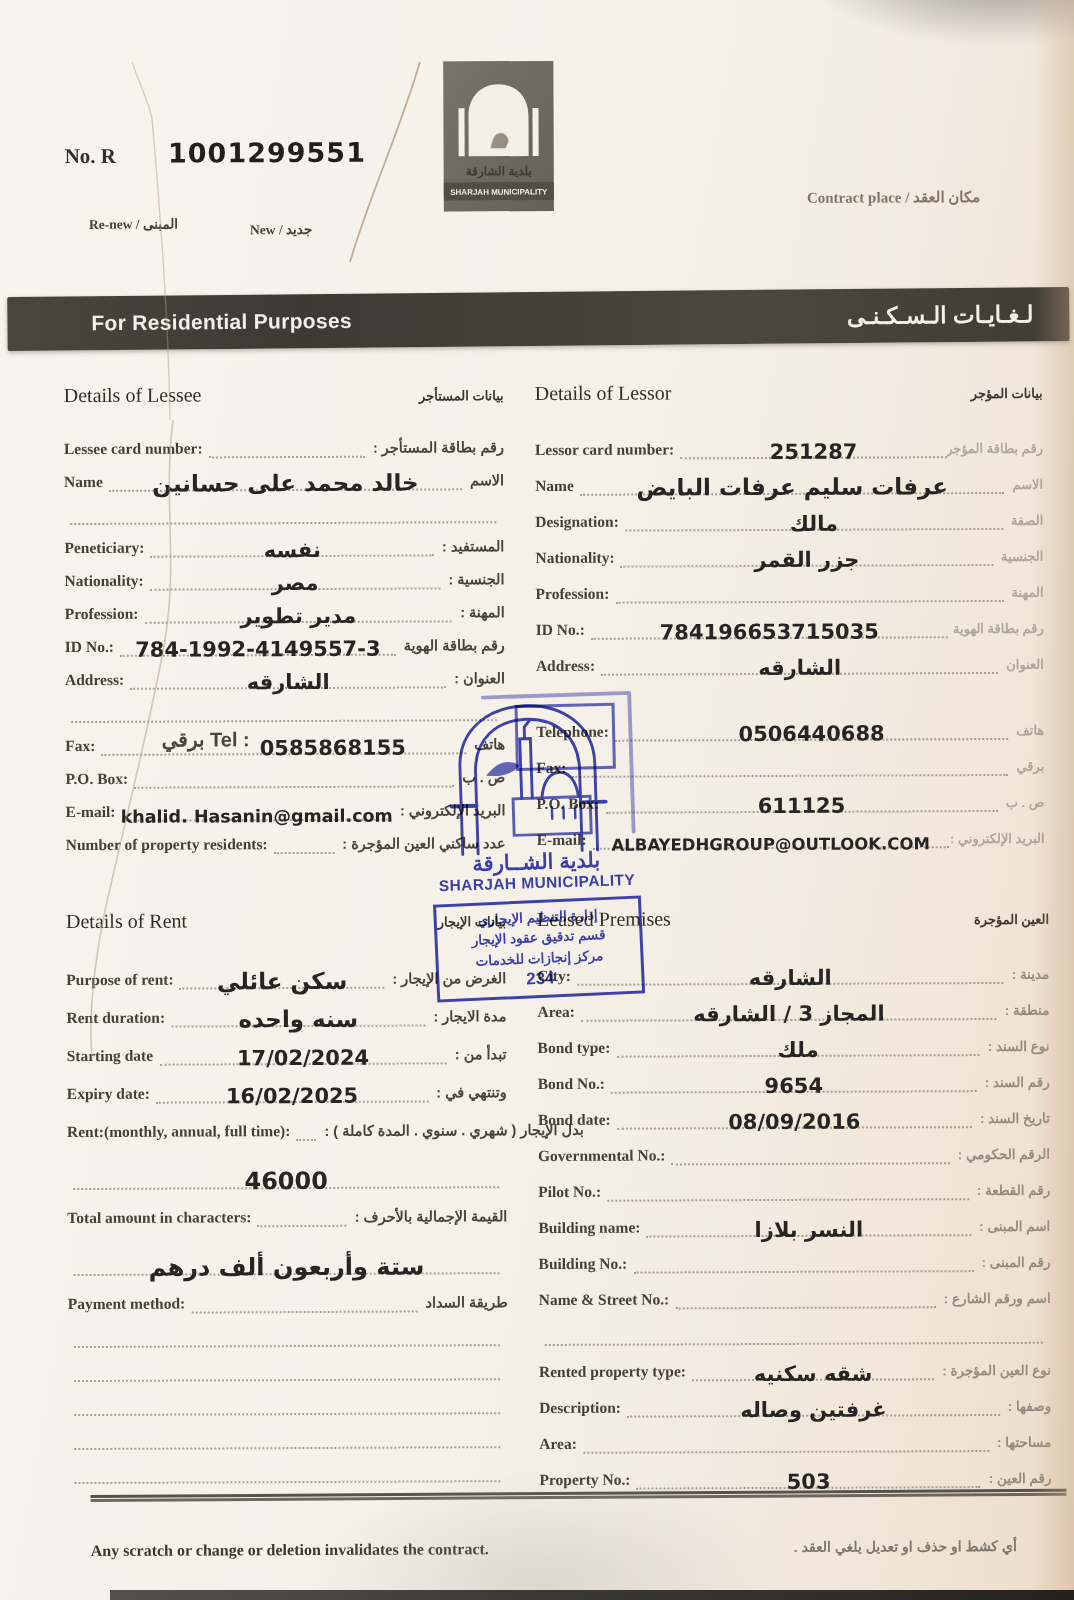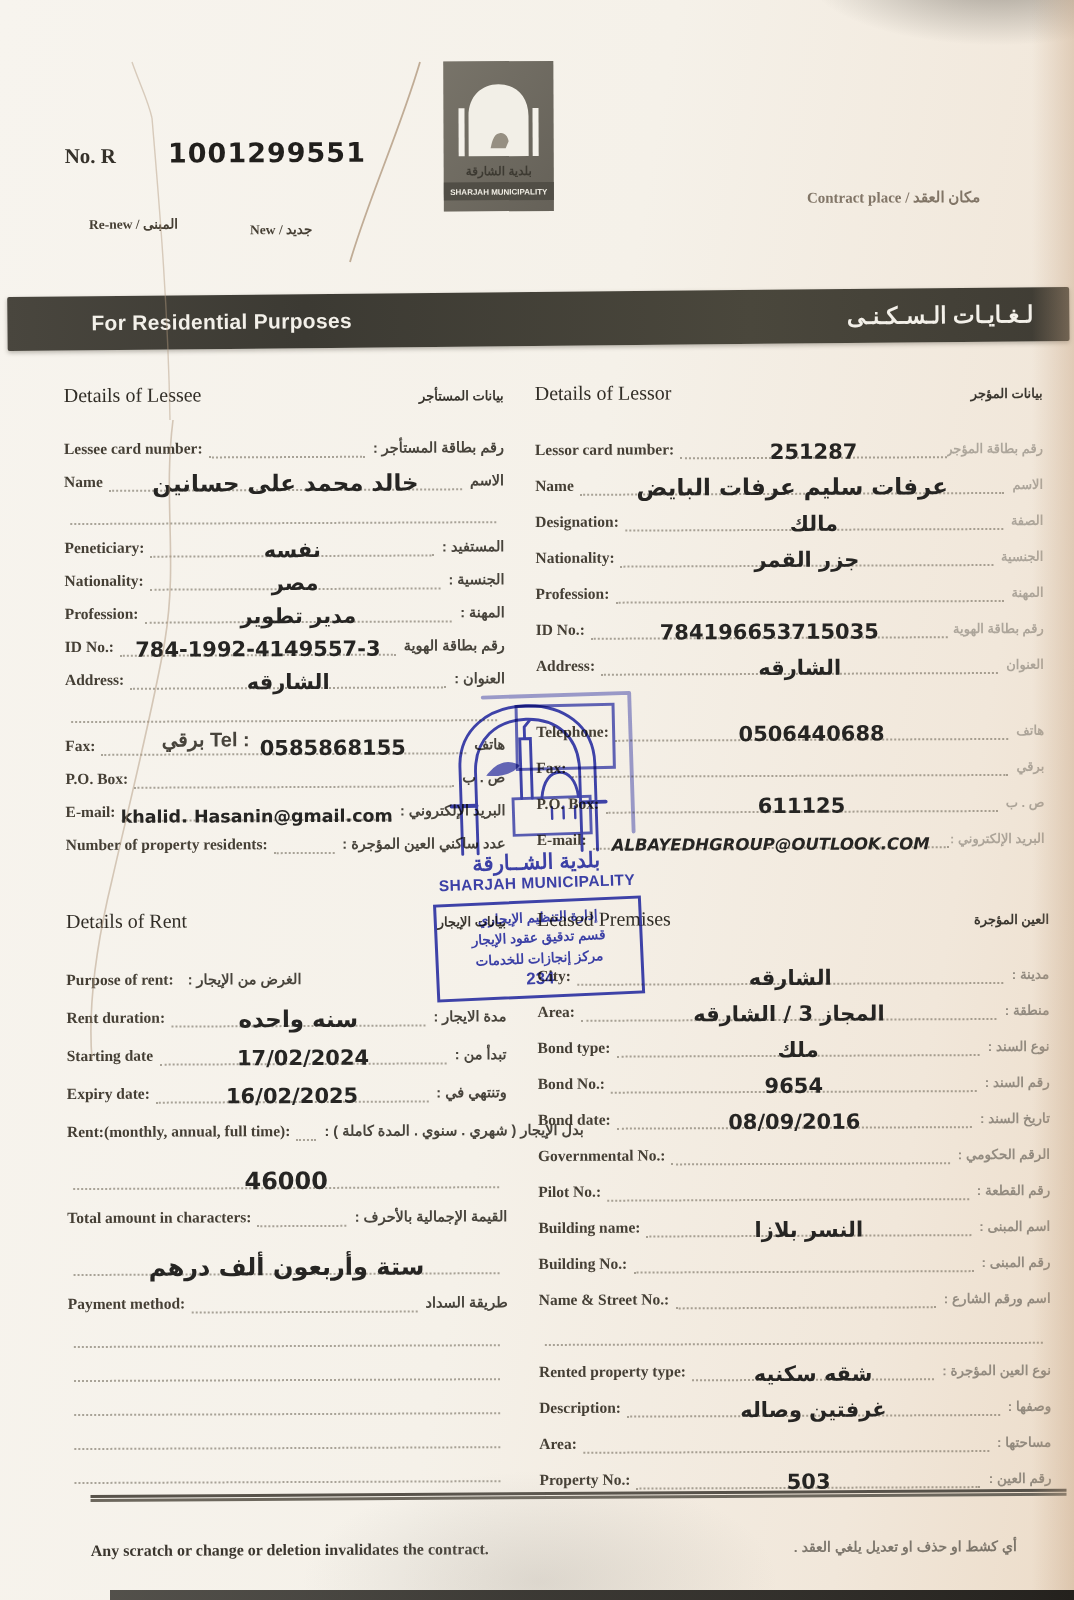--- a/index.html
+++ b/index.html
@@ -51,21 +51,21 @@
   .f-dots{flex:1;position:relative;border-bottom:2px dotted rgba(104,96,82,.55);height:100%;
     display:flex;align-items:flex-end;justify-content:center;min-width:20px;}
   .f-val{font-family:"DejaVu Sans","Liberation Sans",sans-serif;font-weight:700;font-size:21px;
     color:#262523;line-height:1;transform:translateY(6px);white-space:nowrap;}
   .f-ar{font-size:14.5px;font-weight:700;color:#48443c;white-space:nowrap;padding:0 0 2px 8px;direction:rtl;}
   .col-lessor .f-ar{opacity:.4;font-size:13px;max-width:88px;overflow:hidden;}
   .col-premises .f-ar{opacity:.55;font-size:13.5px;}
   .big .f-val{font-size:23px;}
   .tall .f-val{font-size:24px;}
   .email .f-val{font-size:17.5px;}
-  .sm .f-val{font-size:16.5px;font-style:italic;}
+  .sm .f-val{font-size:16.5px;}
 
   
   .stamp{position:absolute;left:412px;top:690px;width:240px;text-align:center;color:#2b31a0;
     mix-blend-mode:multiply;transform:rotate(-1.6deg);opacity:.92;pointer-events:none;}
   .stamp-emblem{width:212px;height:166px;margin:0 auto;display:block;}
   .stamp-ar{font-size:21px;font-weight:700;margin-top:-6px;direction:rtl;}
   .stamp-en{font-size:15.5px;font-weight:700;letter-spacing:.4px;}
   .stamp-box{margin:8px auto 0;width:208px;border:3.5px solid #2d33a2;padding:5px 6px 6px;
     transform:rotate(-0.7deg);box-sizing:border-box;}
   .stamp-box .s-line{font-size:13.5px;font-weight:700;line-height:1.5;direction:rtl;}
@@ -320,20 +320,23 @@
     </div>
 
     <div class="col col-rent">
       <div class="sec-title">
         <span class="t-en">Details of Rent</span>
         <span class="t-ar">بيانات الإيجار</span>
       </div>
       <div>
           <div class="frow big">
             <span class="f-en">Purpose of rent:</span>
+            <span class="f-dots">
+              <span class="f-val">سكن عائلي</span>
+            </span>
             <span class="f-ar">الغرض من الإيجار :</span>
           </div>
           <div class="frow big">
             <span class="f-en">Rent duration:</span>
             <span class="f-dots">
               <span class="f-val">سنه واحده</span>
             </span>
             <span class="f-ar">مدة الايجار :</span>
           </div>
           <div class="frow">

